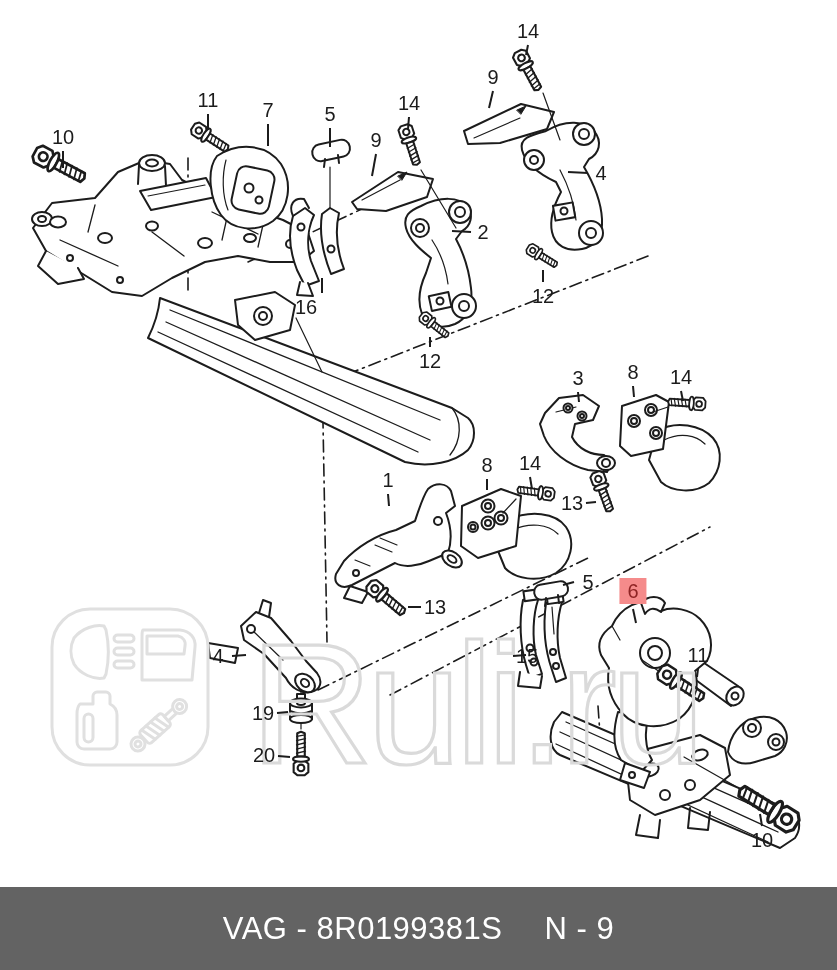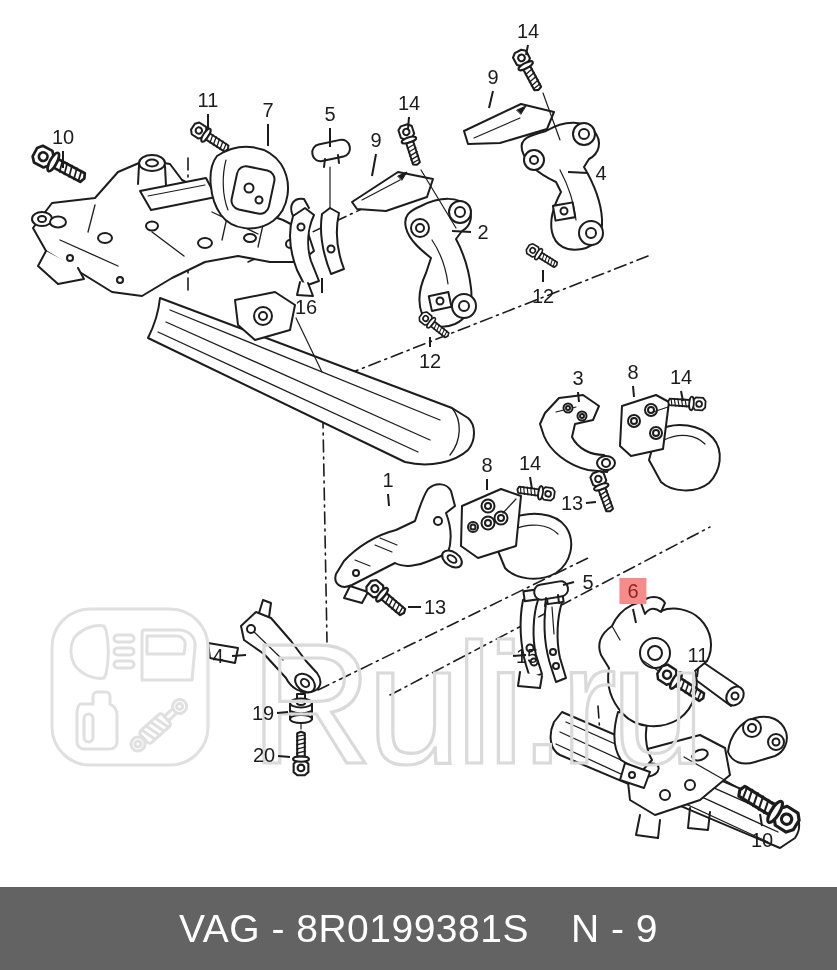--- a/index.html
+++ b/index.html
@@ -7,21 +7,21 @@
          font-family:"Liberation Sans",sans-serif;}
   .artwork,.overlay{position:absolute;left:0;top:0;}
   .overlay{pointer-events:none;}
   .callout{position:absolute;transform:translate(-50%,-50%);font-size:20px;line-height:1;
            color:var(--line,#1c1c1c);white-space:nowrap;}
   .callout.hl{background:var(--hl-bg,#f58b8b);color:var(--hl-text,#8e2424);padding:3px 8px;}
   .logo{position:absolute;left:44px;top:601px;}
   .footer{position:absolute;left:0;top:887px;width:837px;height:83px;
           background:var(--footer-bg,#636363);color:var(--footer-text,#fff);
           display:flex;align-items:center;justify-content:center;gap:42px;
-          font-size:39px;letter-spacing:.5px;}
+          font-size:31px;letter-spacing:.5px;}
 </style>
 </head>
 <body>
 
 <div class="stage">
 
   <svg class="artwork" width="837" height="886" viewBox="0 0 837 886">
     <defs>
       <g id="bolt">
         <path d="M-3,-7 L5,-7 L8,-3.5 L8,3.5 L5,7 L-3,7 L-6,3.5 L-6,-3.5 Z"></path>

